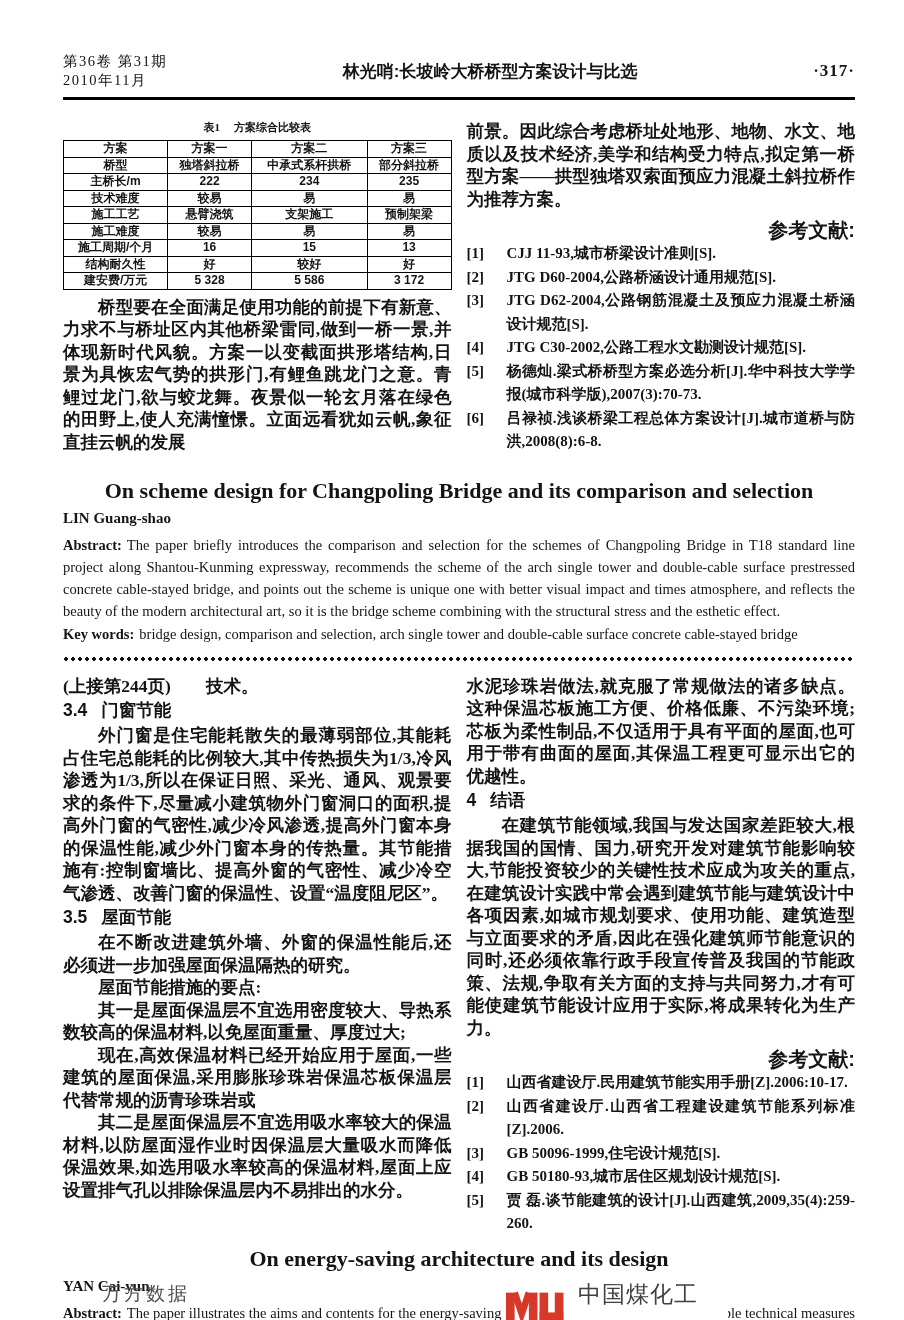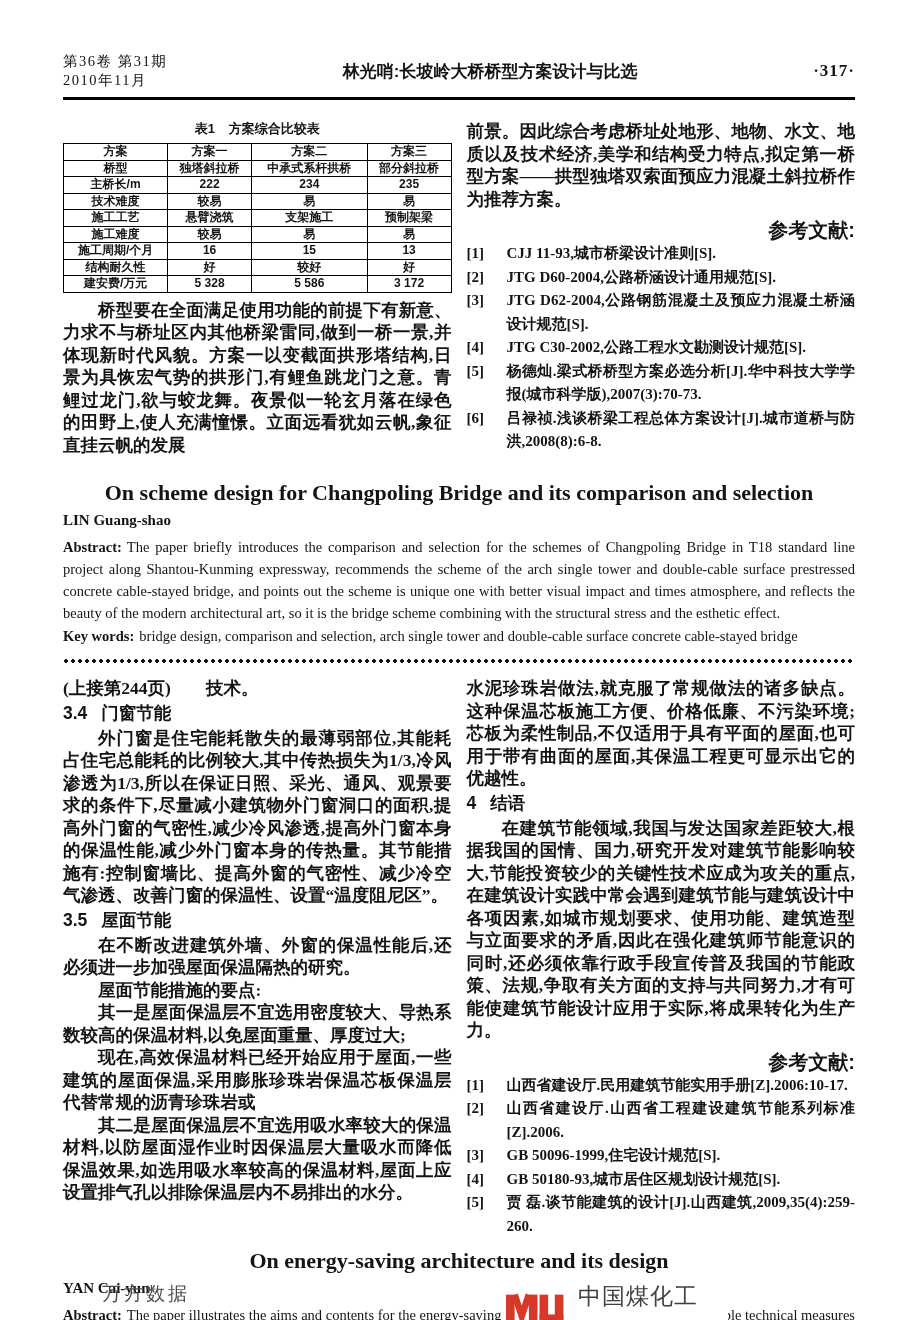--- a/index.html
+++ b/index.html
@@ -13,22 +13,22 @@
   .hdr-left{font-size:14.5px;line-height:19px;letter-spacing:1.5px;white-space:nowrap;}
   .hdr-center{flex:1;text-align:center;font-weight:bold;font-size:17px;
     font-family:"Liberation Sans","DejaVu Sans",sans-serif;}
   .hdr-right{font-weight:bold;font-size:17px;letter-spacing:1px;}
   .rule{border-top:3.5px solid #000;margin-top:7px;}
   
   .cols{display:grid;grid-template-columns:1fr 1fr;column-gap:15px;align-items:start;}
   .cols.a1{margin-top:20px;}
   .cols.a2{margin-top:8px;}
   
-  .tbl-cap{text-align:center;font-weight:bold;font-size:13px;margin-bottom:5px;
-    font-family:Liberation Sans, sans-serif;}
+  .tbl-cap{text-align:center;font-weight:bold;font-size:11px;margin-bottom:5px;
+    font-family:Liberation Serif, serif;}
   .tbl-cap .cap-label{margin-right:14px;}
   table.cmp{border-collapse:collapse;width:100%;padding-left:44px;}
   .cmp td{border:1.6px solid #000;text-align:center;white-space:nowrap;
     font-family:"Liberation Sans","DejaVu Sans",sans-serif;
     font-weight:bold;font-size:12px;line-height:13.5px;padding:1px 1px;}
   
   .cn{font-size:17.5px;line-height:22.5px;text-align:justify;margin:0;font-weight:600;}
   .ind{text-indent:2em;}
   .mt6{margin-top:6px;}
   .cont-note{margin-right:0;}

